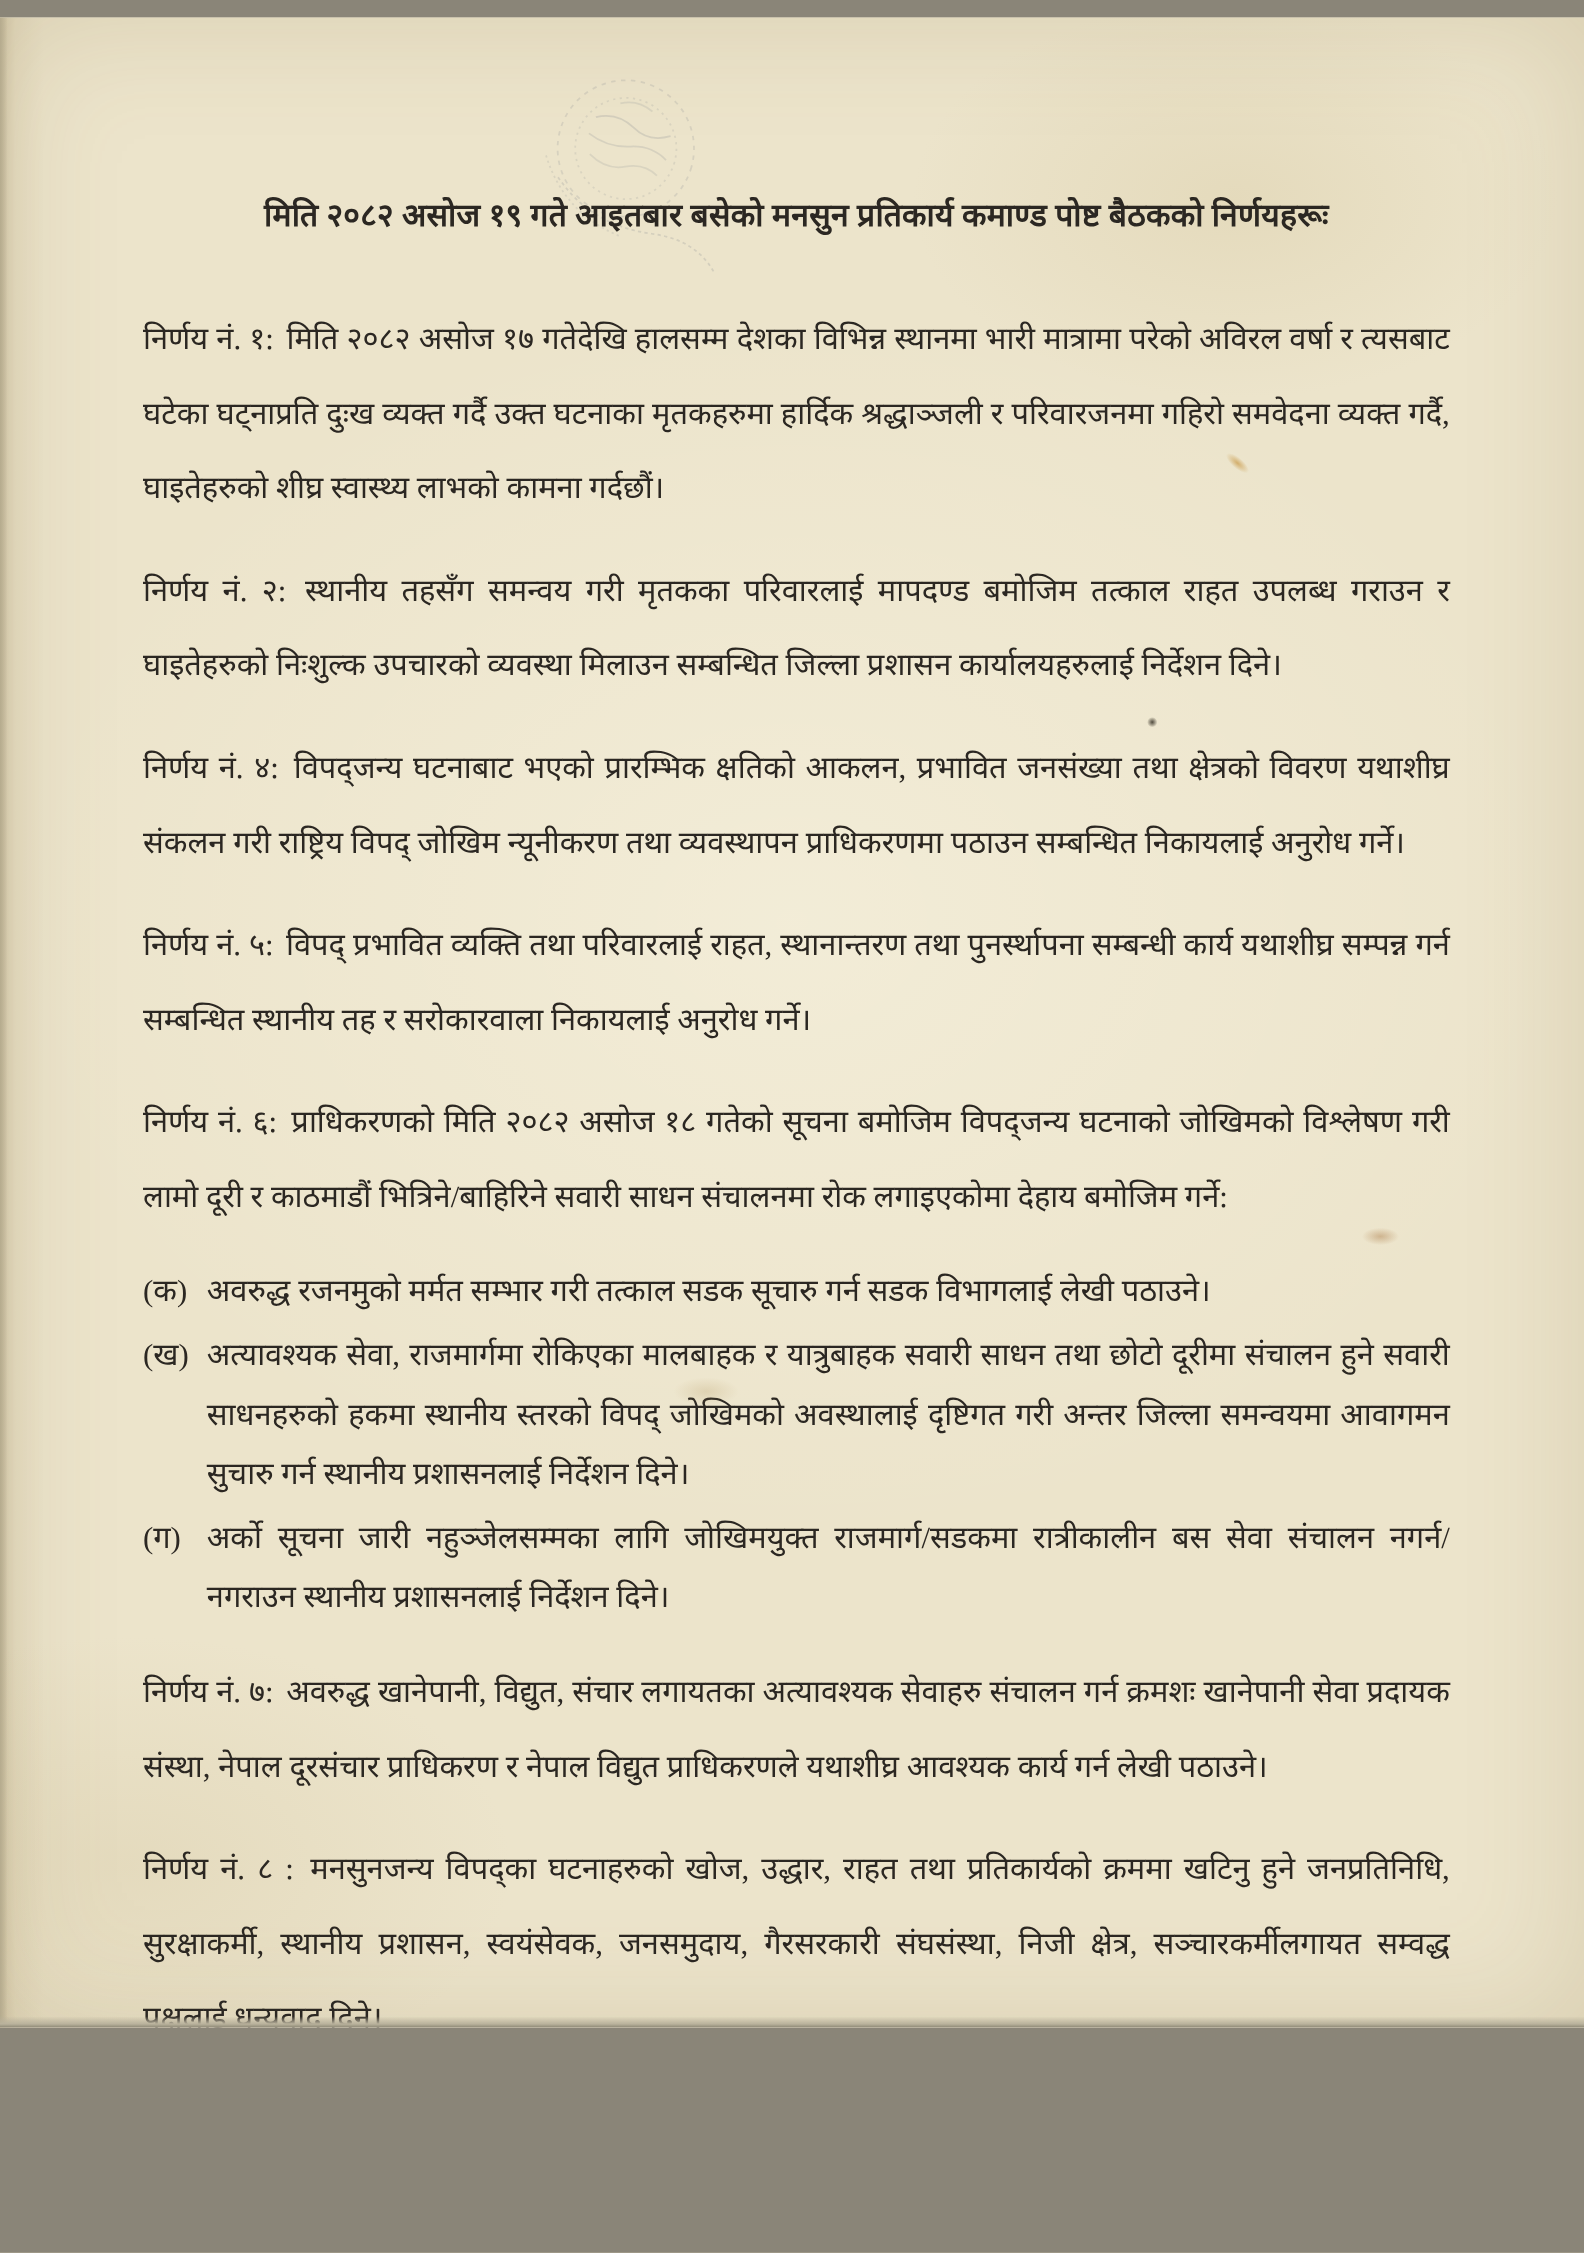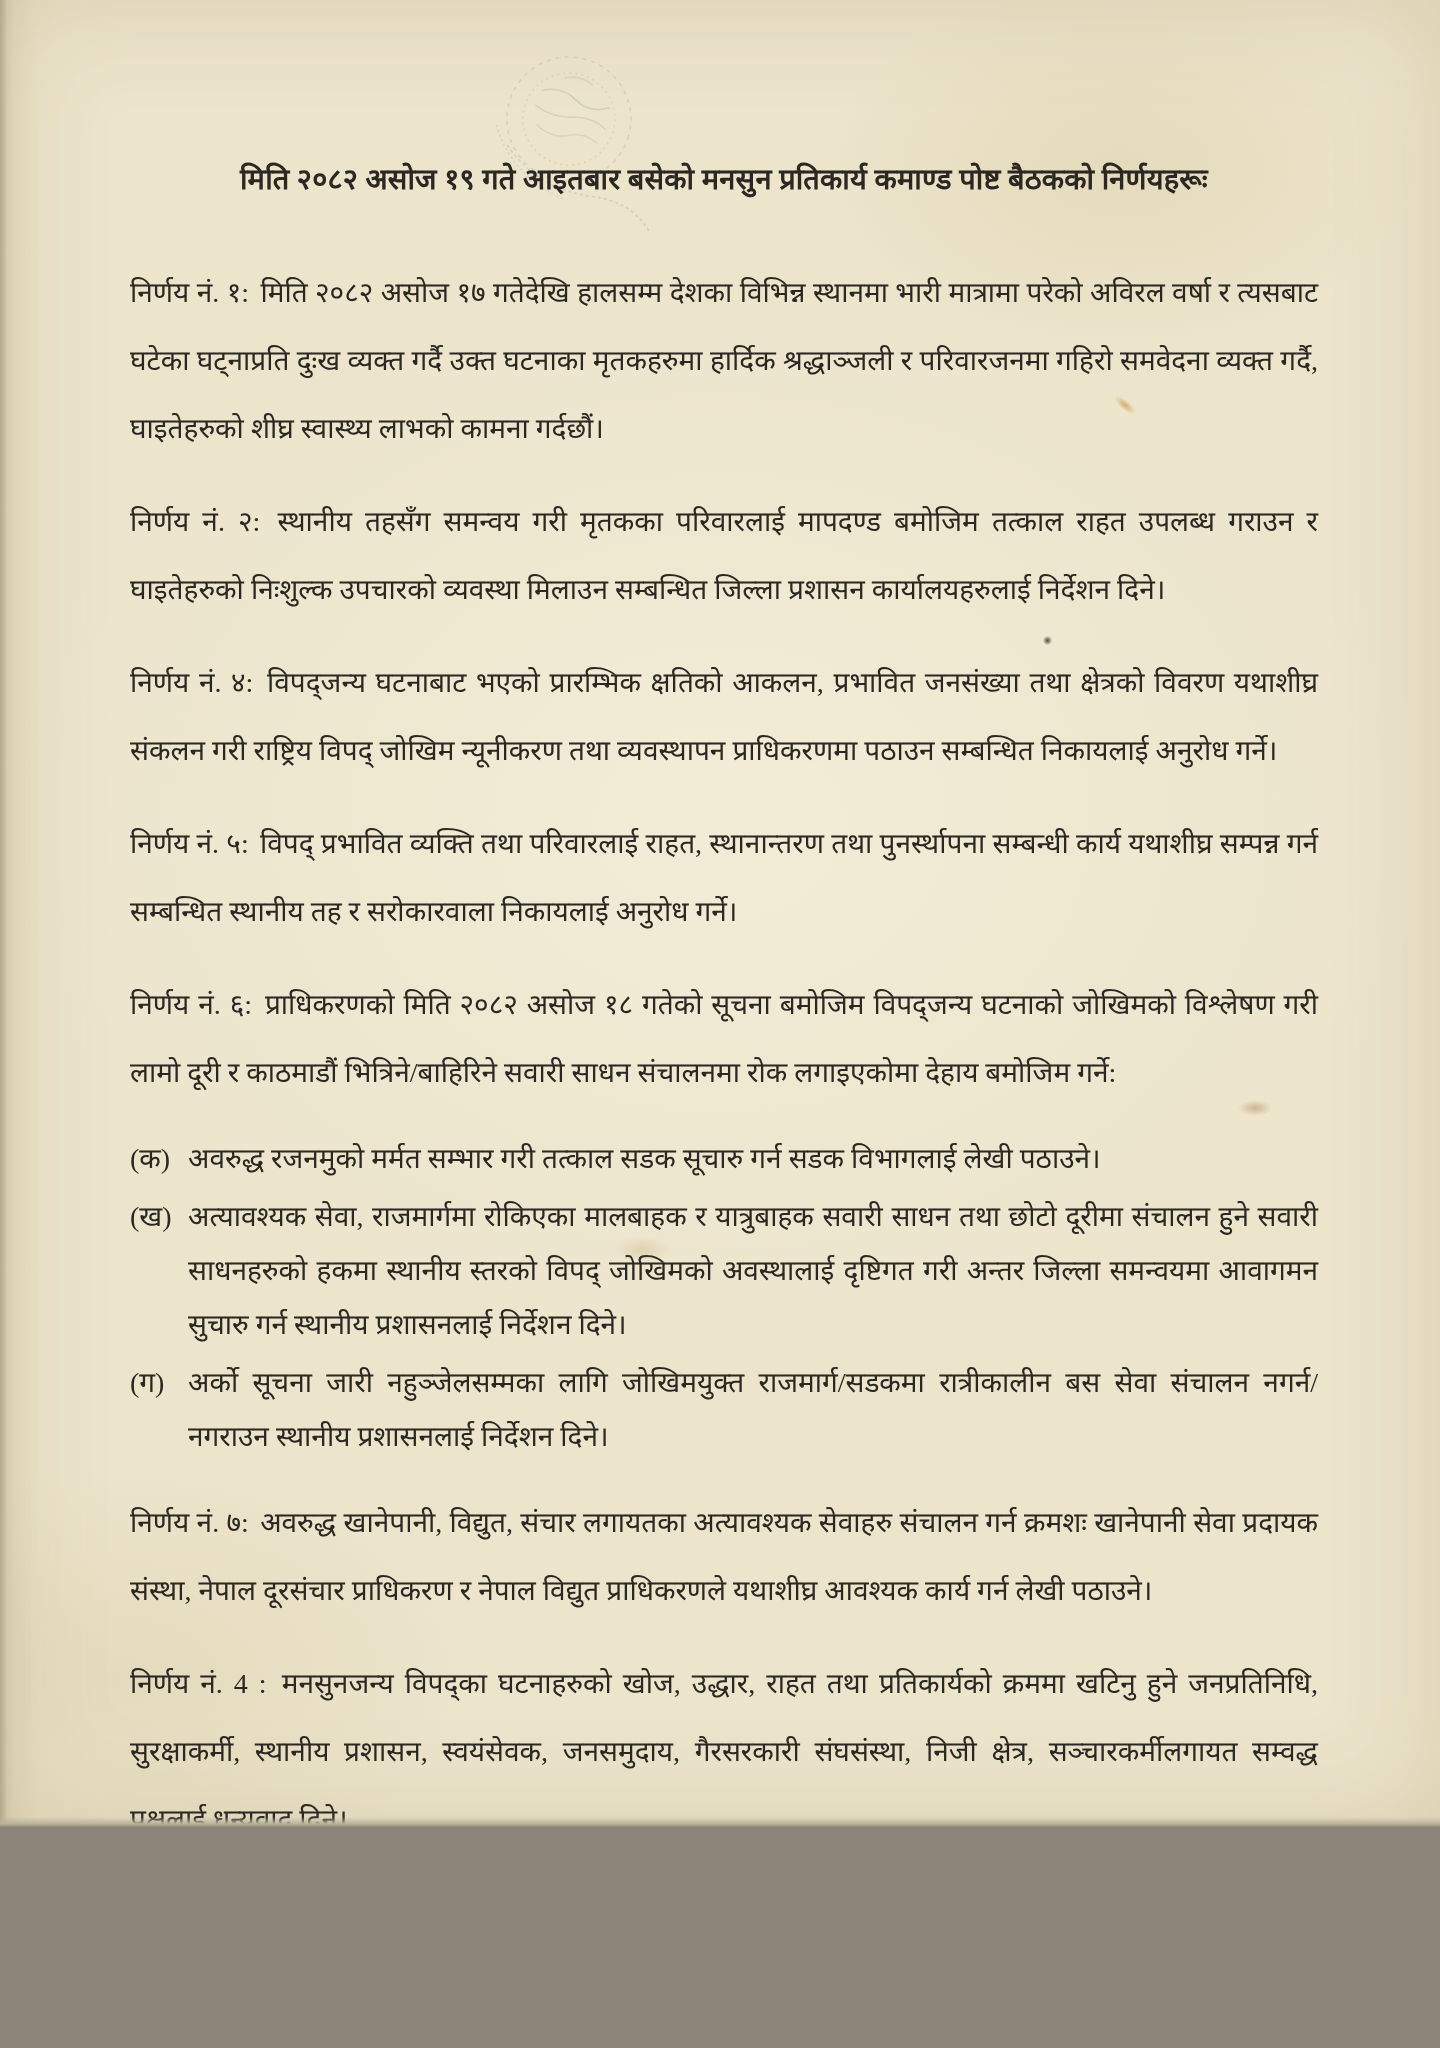--- a/index.html
+++ b/index.html
@@ -1,19 +1,19 @@
 <!DOCTYPE html>
 <html><head>
 <meta charset="utf-8">
 <style>
   html,body{margin:0;padding:0;background:#8a8578;}
   .page{
     position:relative;
     width:1440px;height:1827px;
-    margin:0 auto;
+    margin:16px auto;
     background:
       radial-gradient(ellipse 420px 260px at 78% 9%, rgba(214,200,160,.35), transparent 70%),
       radial-gradient(ellipse 500px 300px at 8% 92%, rgba(210,196,158,.30), transparent 70%),
       radial-gradient(ellipse 900px 700px at 50% 45%, rgba(255,252,238,.35), transparent 80%),
       linear-gradient(90deg, #d6cbae 0px, #e6ddc2 14px, #ece4cb 40px),
       #ece4cb;
     box-shadow: inset 0 0 110px rgba(125,104,58,.18);
     overflow:hidden;
     font-family:"Liberation Serif","DejaVu Serif",serif;
     color:#2b2722;
@@ -124,21 +124,21 @@
         <span class="itext">अर्को सूचना जारी नहुञ्जेलसम्मका लागि जोखिमयुक्त राजमार्ग/सडकमा रात्रीकालीन बस सेवा संचालन नगर्न/नगराउन स्थानीय प्रशासनलाई निर्देशन दिने।</span>
       </div>
     </div>
 
     <p class="para">
       <span class="label">निर्णय नं. ७:</span>
       <span>अवरुद्ध खानेपानी, विद्युत, संचार लगायतका अत्यावश्यक सेवाहरु संचालन गर्न क्रमशः खानेपानी सेवा प्रदायक संस्था, नेपाल दूरसंचार प्राधिकरण र नेपाल विद्युत प्राधिकरणले यथाशीघ्र आवश्यक कार्य गर्न लेखी पठाउने।</span>
     </p>
 
     <p class="para">
-      <span class="label">निर्णय नं. 4 :</span>
+      <span class="label">निर्णय नं. ८ :</span>
       <span>मनसुनजन्य विपद्का घटनाहरुको खोज, उद्धार, राहत तथा प्रतिकार्यको क्रममा खटिनु हुने जनप्रतिनिधि, सुरक्षाकर्मी, स्थानीय प्रशासन, स्वयंसेवक, जनसमुदाय, गैरसरकारी संघसंस्था, निजी क्षेत्र, सञ्चारकर्मीलगायत सम्वद्ध पक्षलाई धन्यवाद् दिने।</span>
     </p>
   </div>
 
   <div class="signature-block">
     <svg class="signature-svg" viewBox="0 0 340 150">
       <g fill="none" stroke="#211e19" stroke-width="4.2" stroke-linecap="round" stroke-linejoin="round">
         <path d="M52,108 C10,92 2,46 38,26 C74,6 122,14 116,44 C110,74 60,90 58,66 C56,44 98,30 138,40 C158,45 168,42 182,30"></path>
         <path d="M150,66 C172,46 198,34 214,22 C222,16 230,18 226,30 C222,42 230,44 240,32 C248,22 258,20 262,28"></path>
         <path d="M100,120 C170,86 254,36 318,8"></path>

